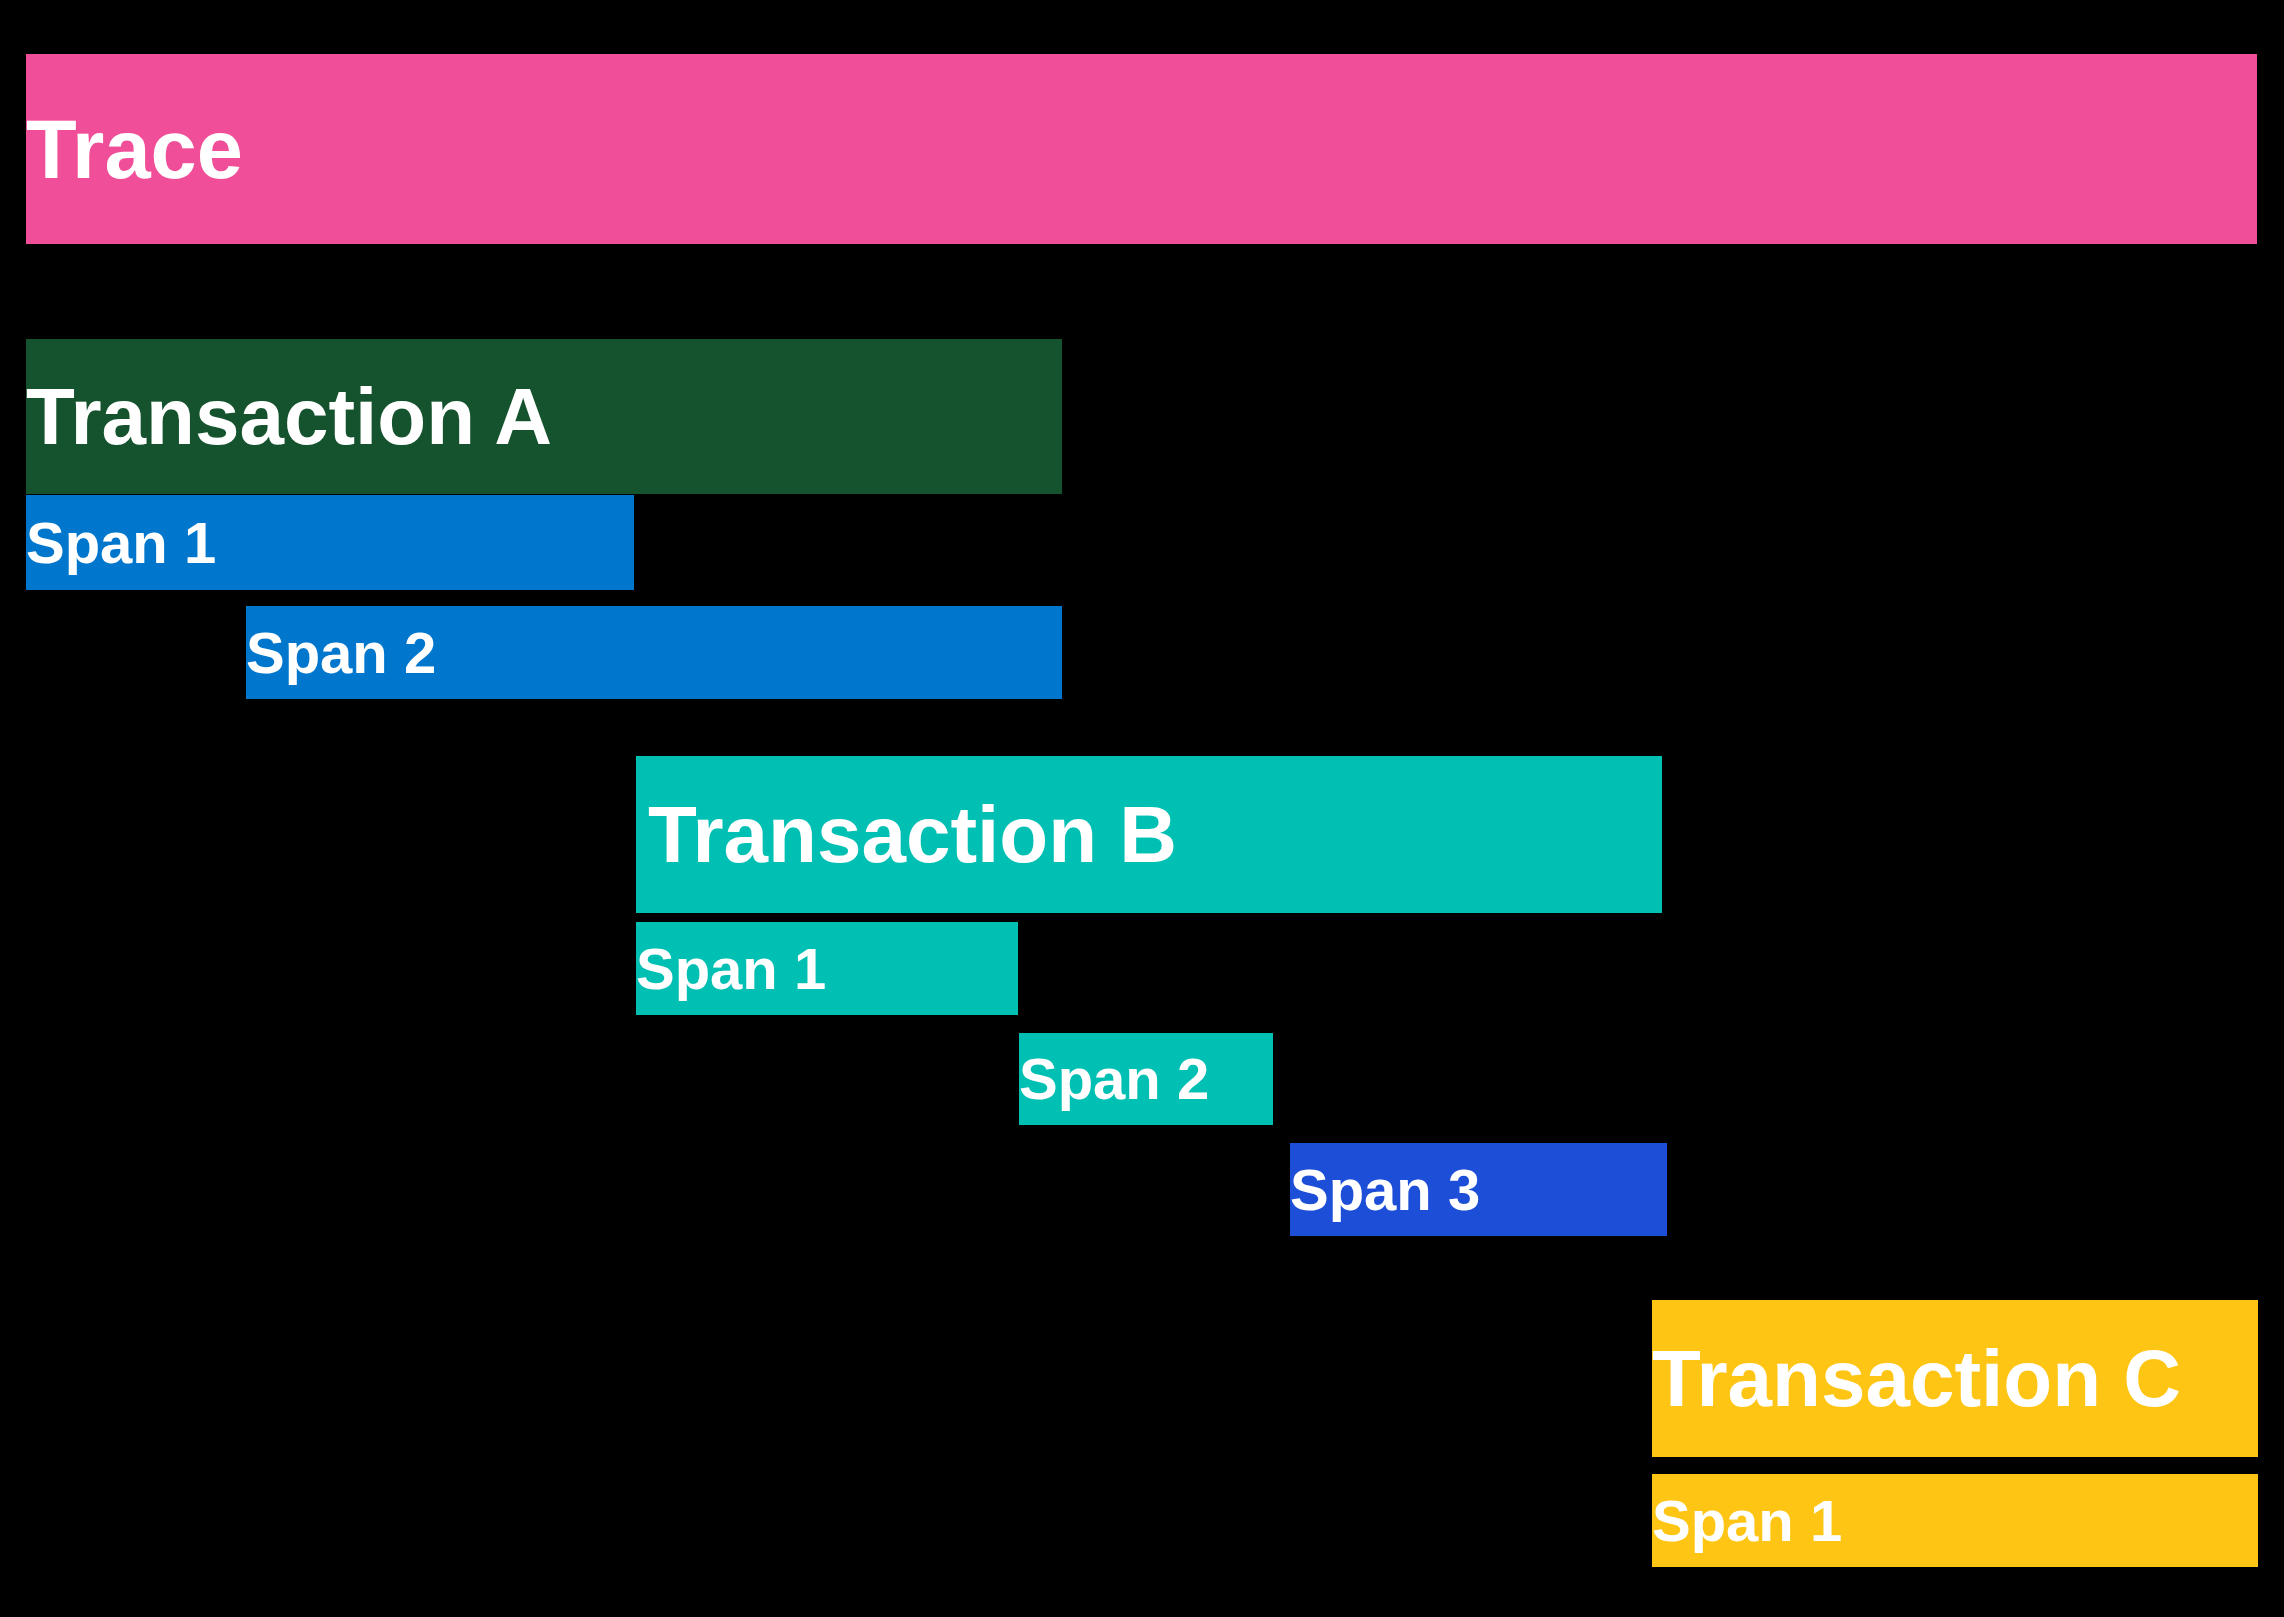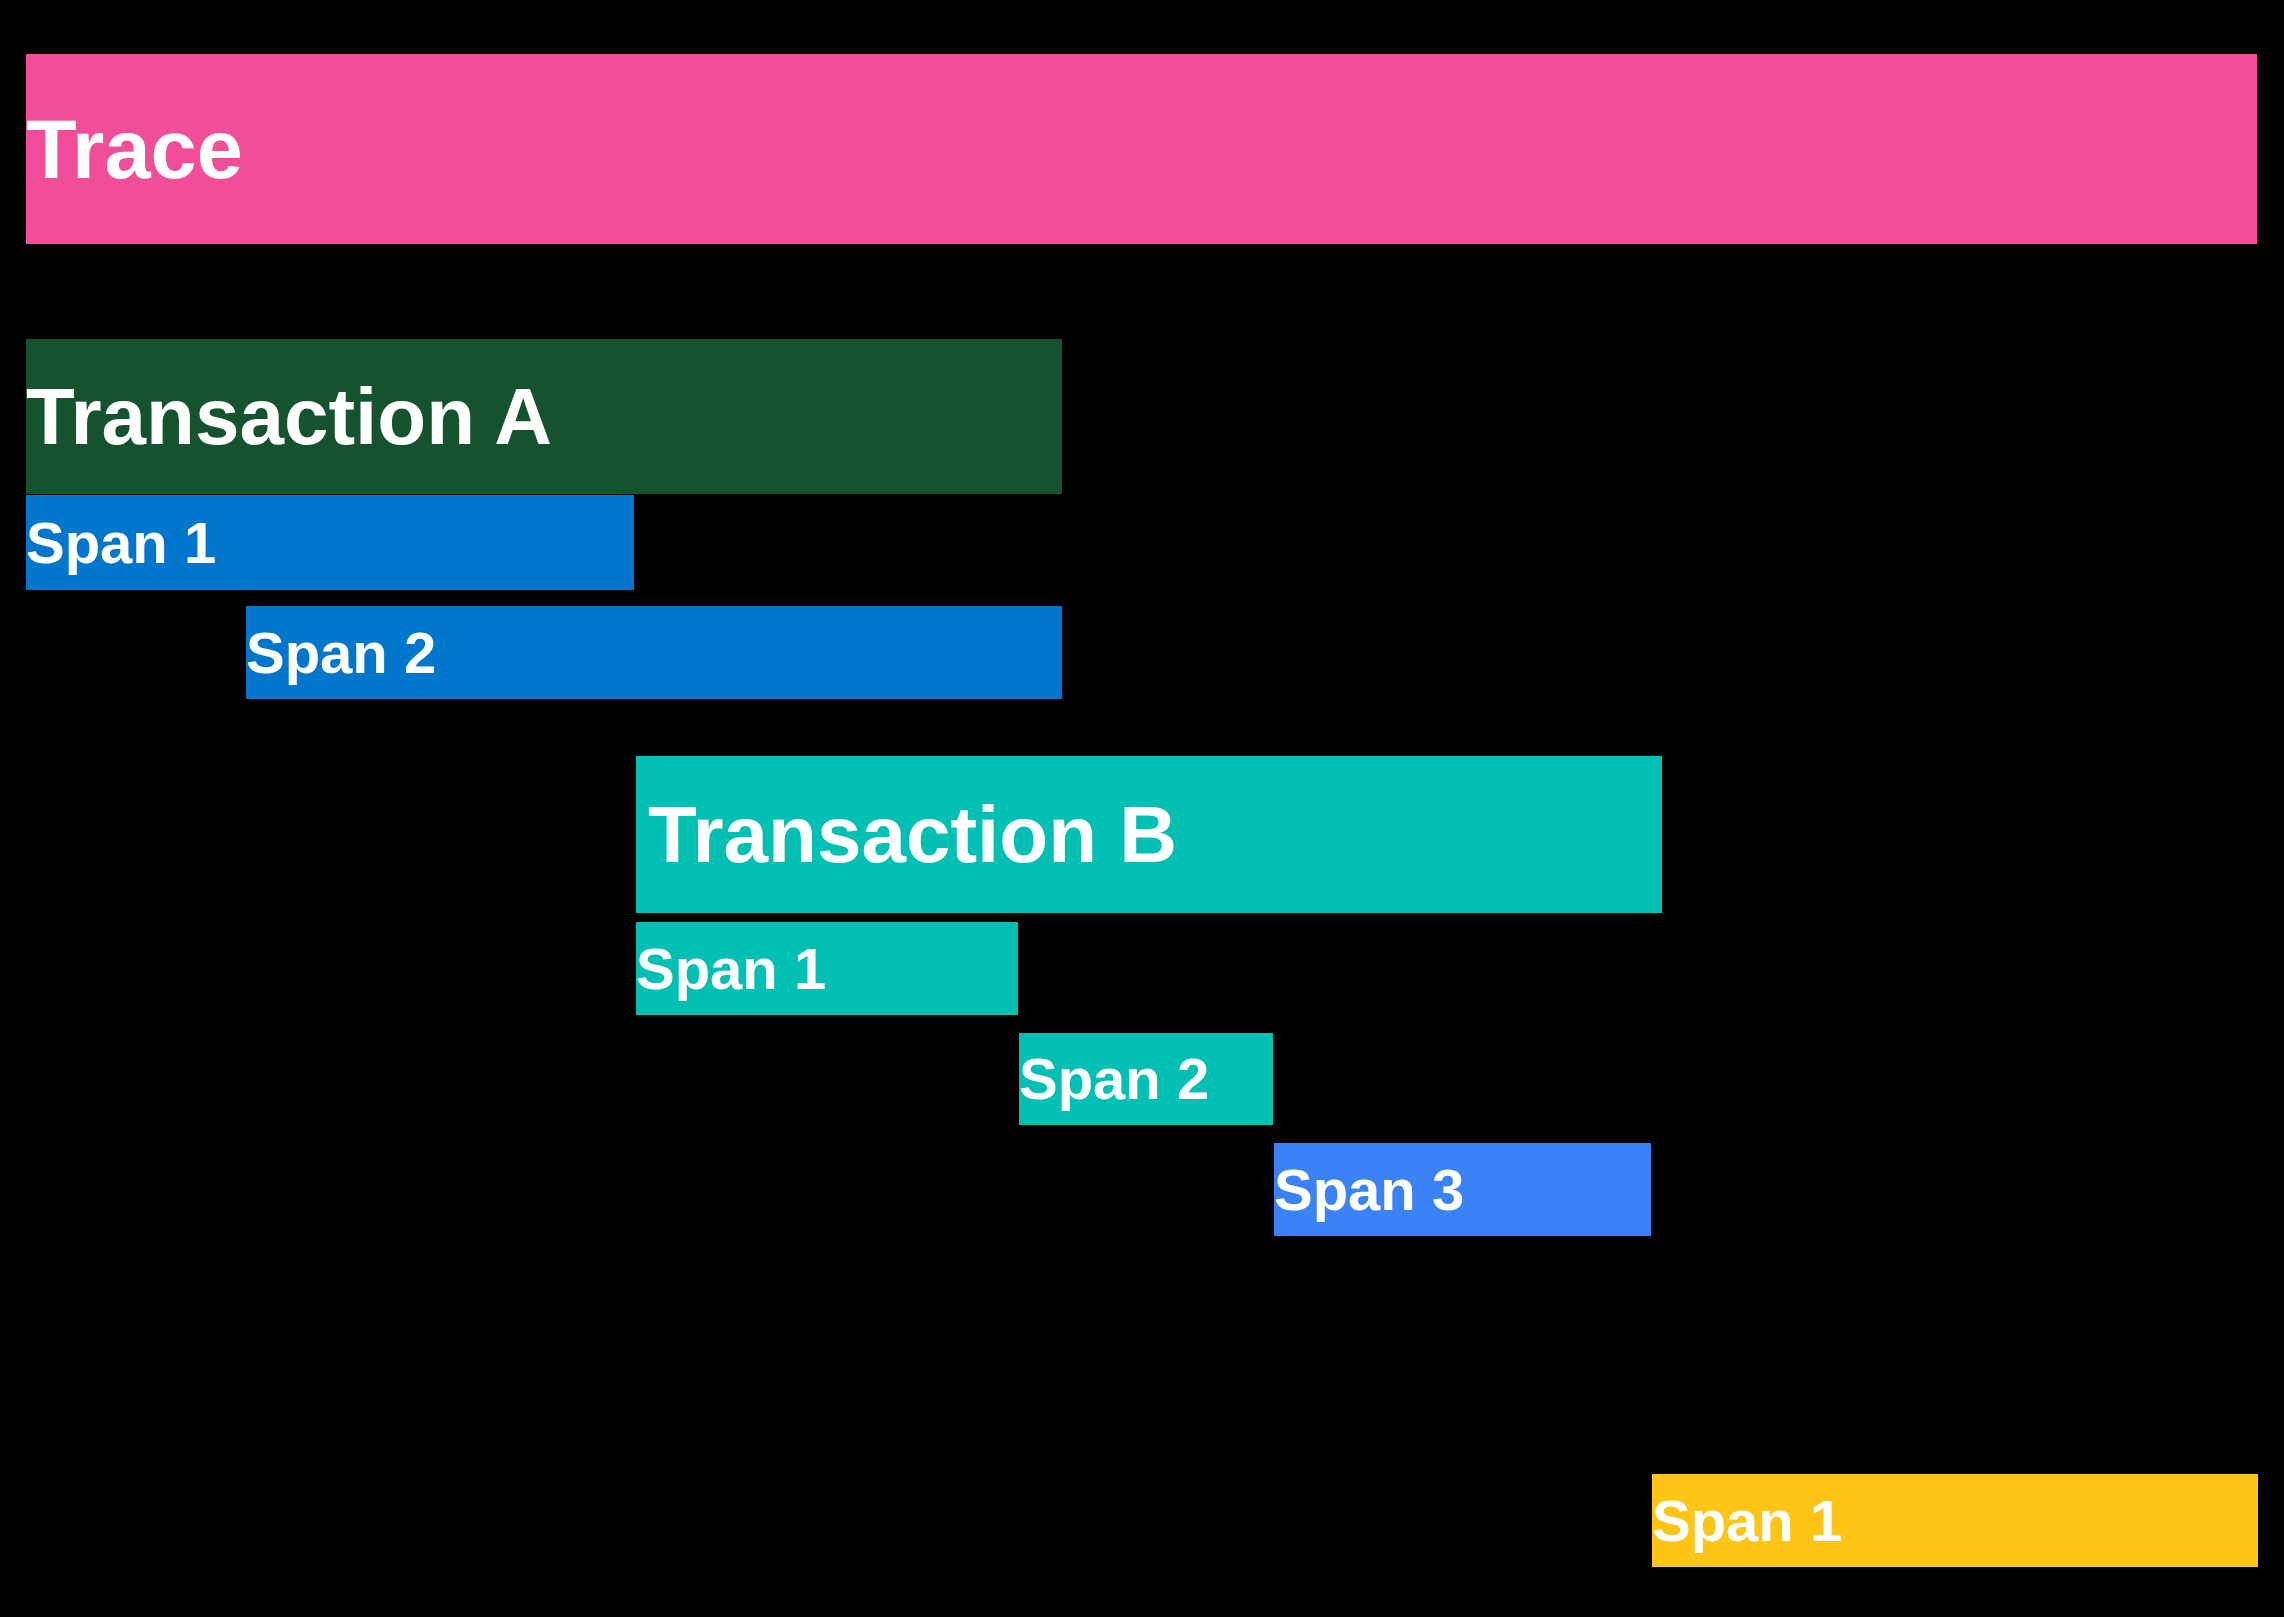--- a/index.html
+++ b/index.html
@@ -62,22 +62,25 @@
 
   <div class="bar" id="tx-b" style="background-color: rgb(0, 191, 179);">
     <span class="bar-label" style="color: rgb(255, 255, 255);">Transaction B</span>
   </div>
   <div class="bar" id="span-b1" style="background-color: rgb(0, 191, 179);">
     <span class="bar-label" style="color: rgb(255, 255, 255);">Span 1</span>
   </div>
   <div class="bar" id="span-b2" style="background-color: rgb(0, 191, 179);">
     <span class="bar-label" style="color: rgb(255, 255, 255);">Span 2</span>
   </div>
-  <div class="bar" id="span-b3" style="background-color: #3b82f6;">
+  <div class="bar" id="span-b3" style="background-color: #1d4ed8; margin-left: 16px;">
     <span class="bar-label" style="color: rgb(255, 255, 255);">Span 3</span>
   </div>
 
+  <div class="bar" id="tx-c" style="background-color: rgb(254, 197, 20);">
+    <span class="bar-label" style="color: rgb(255, 255, 255);">Transaction C</span>
+  </div>
   <div class="bar" id="span-c1" style="background-color: rgb(254, 197, 20);">
     <span class="bar-label" style="color: rgb(255, 255, 255);">Span 1</span>
   </div>
 
 </div>
 
 
 </body></html>

